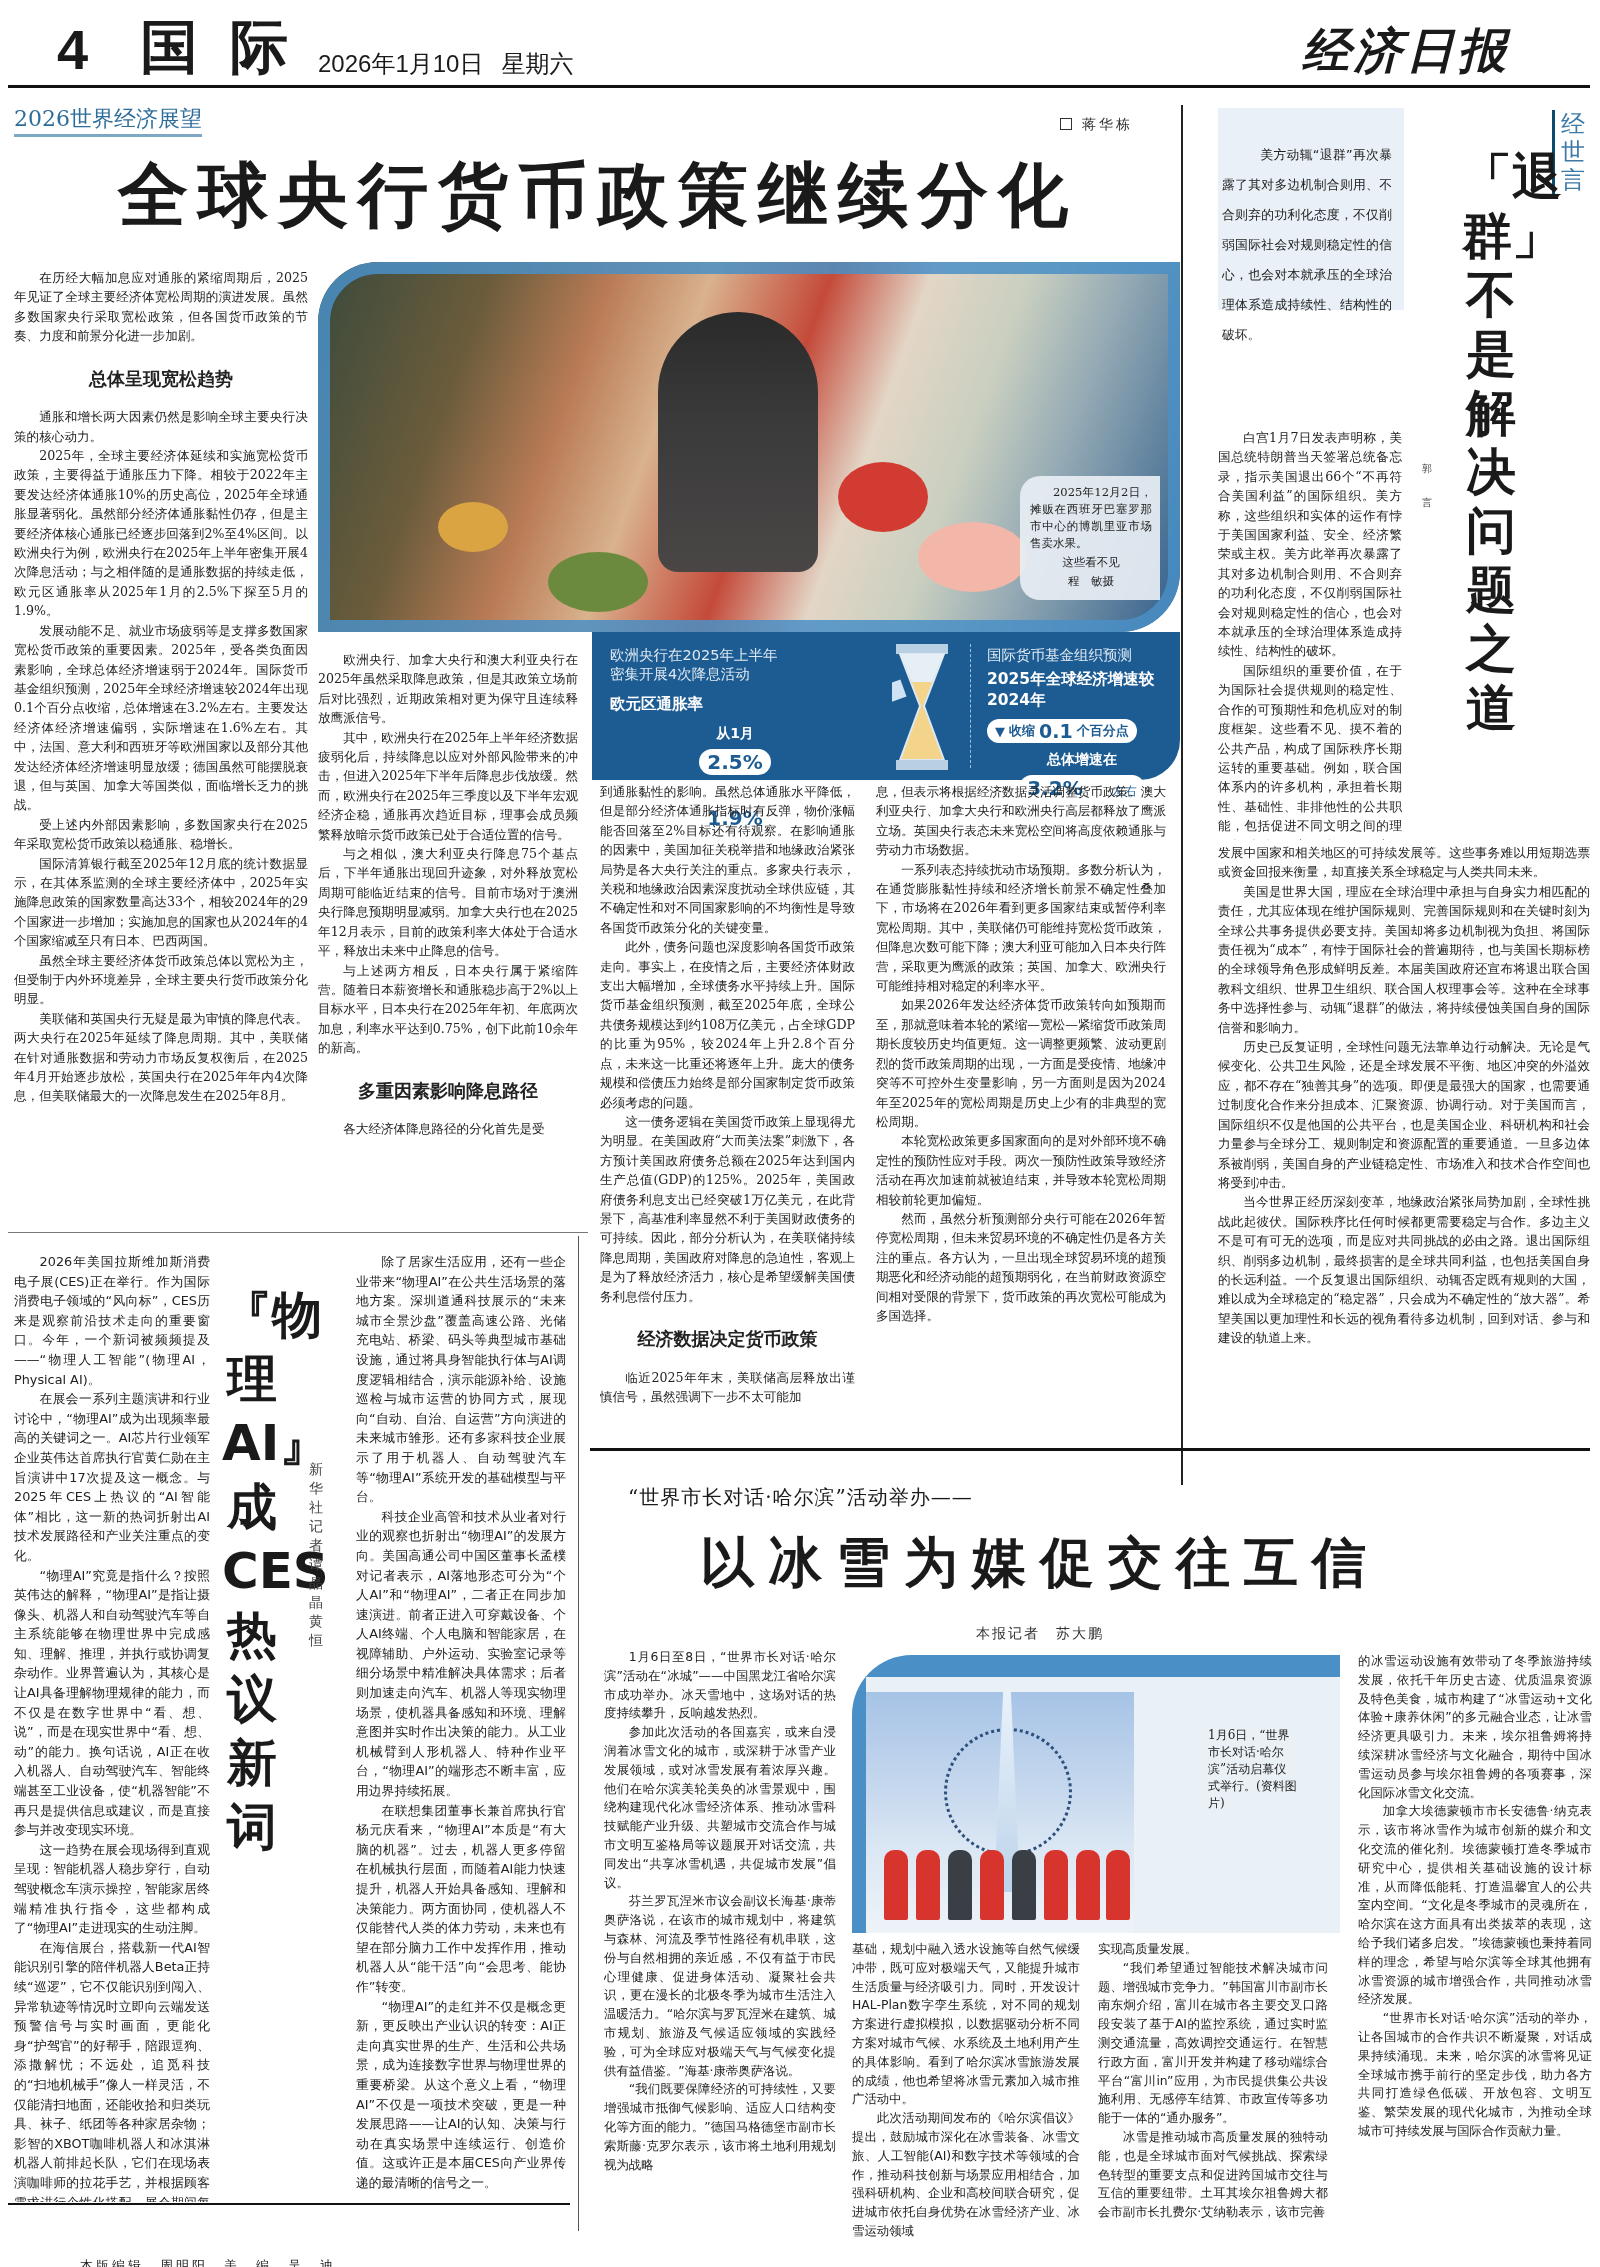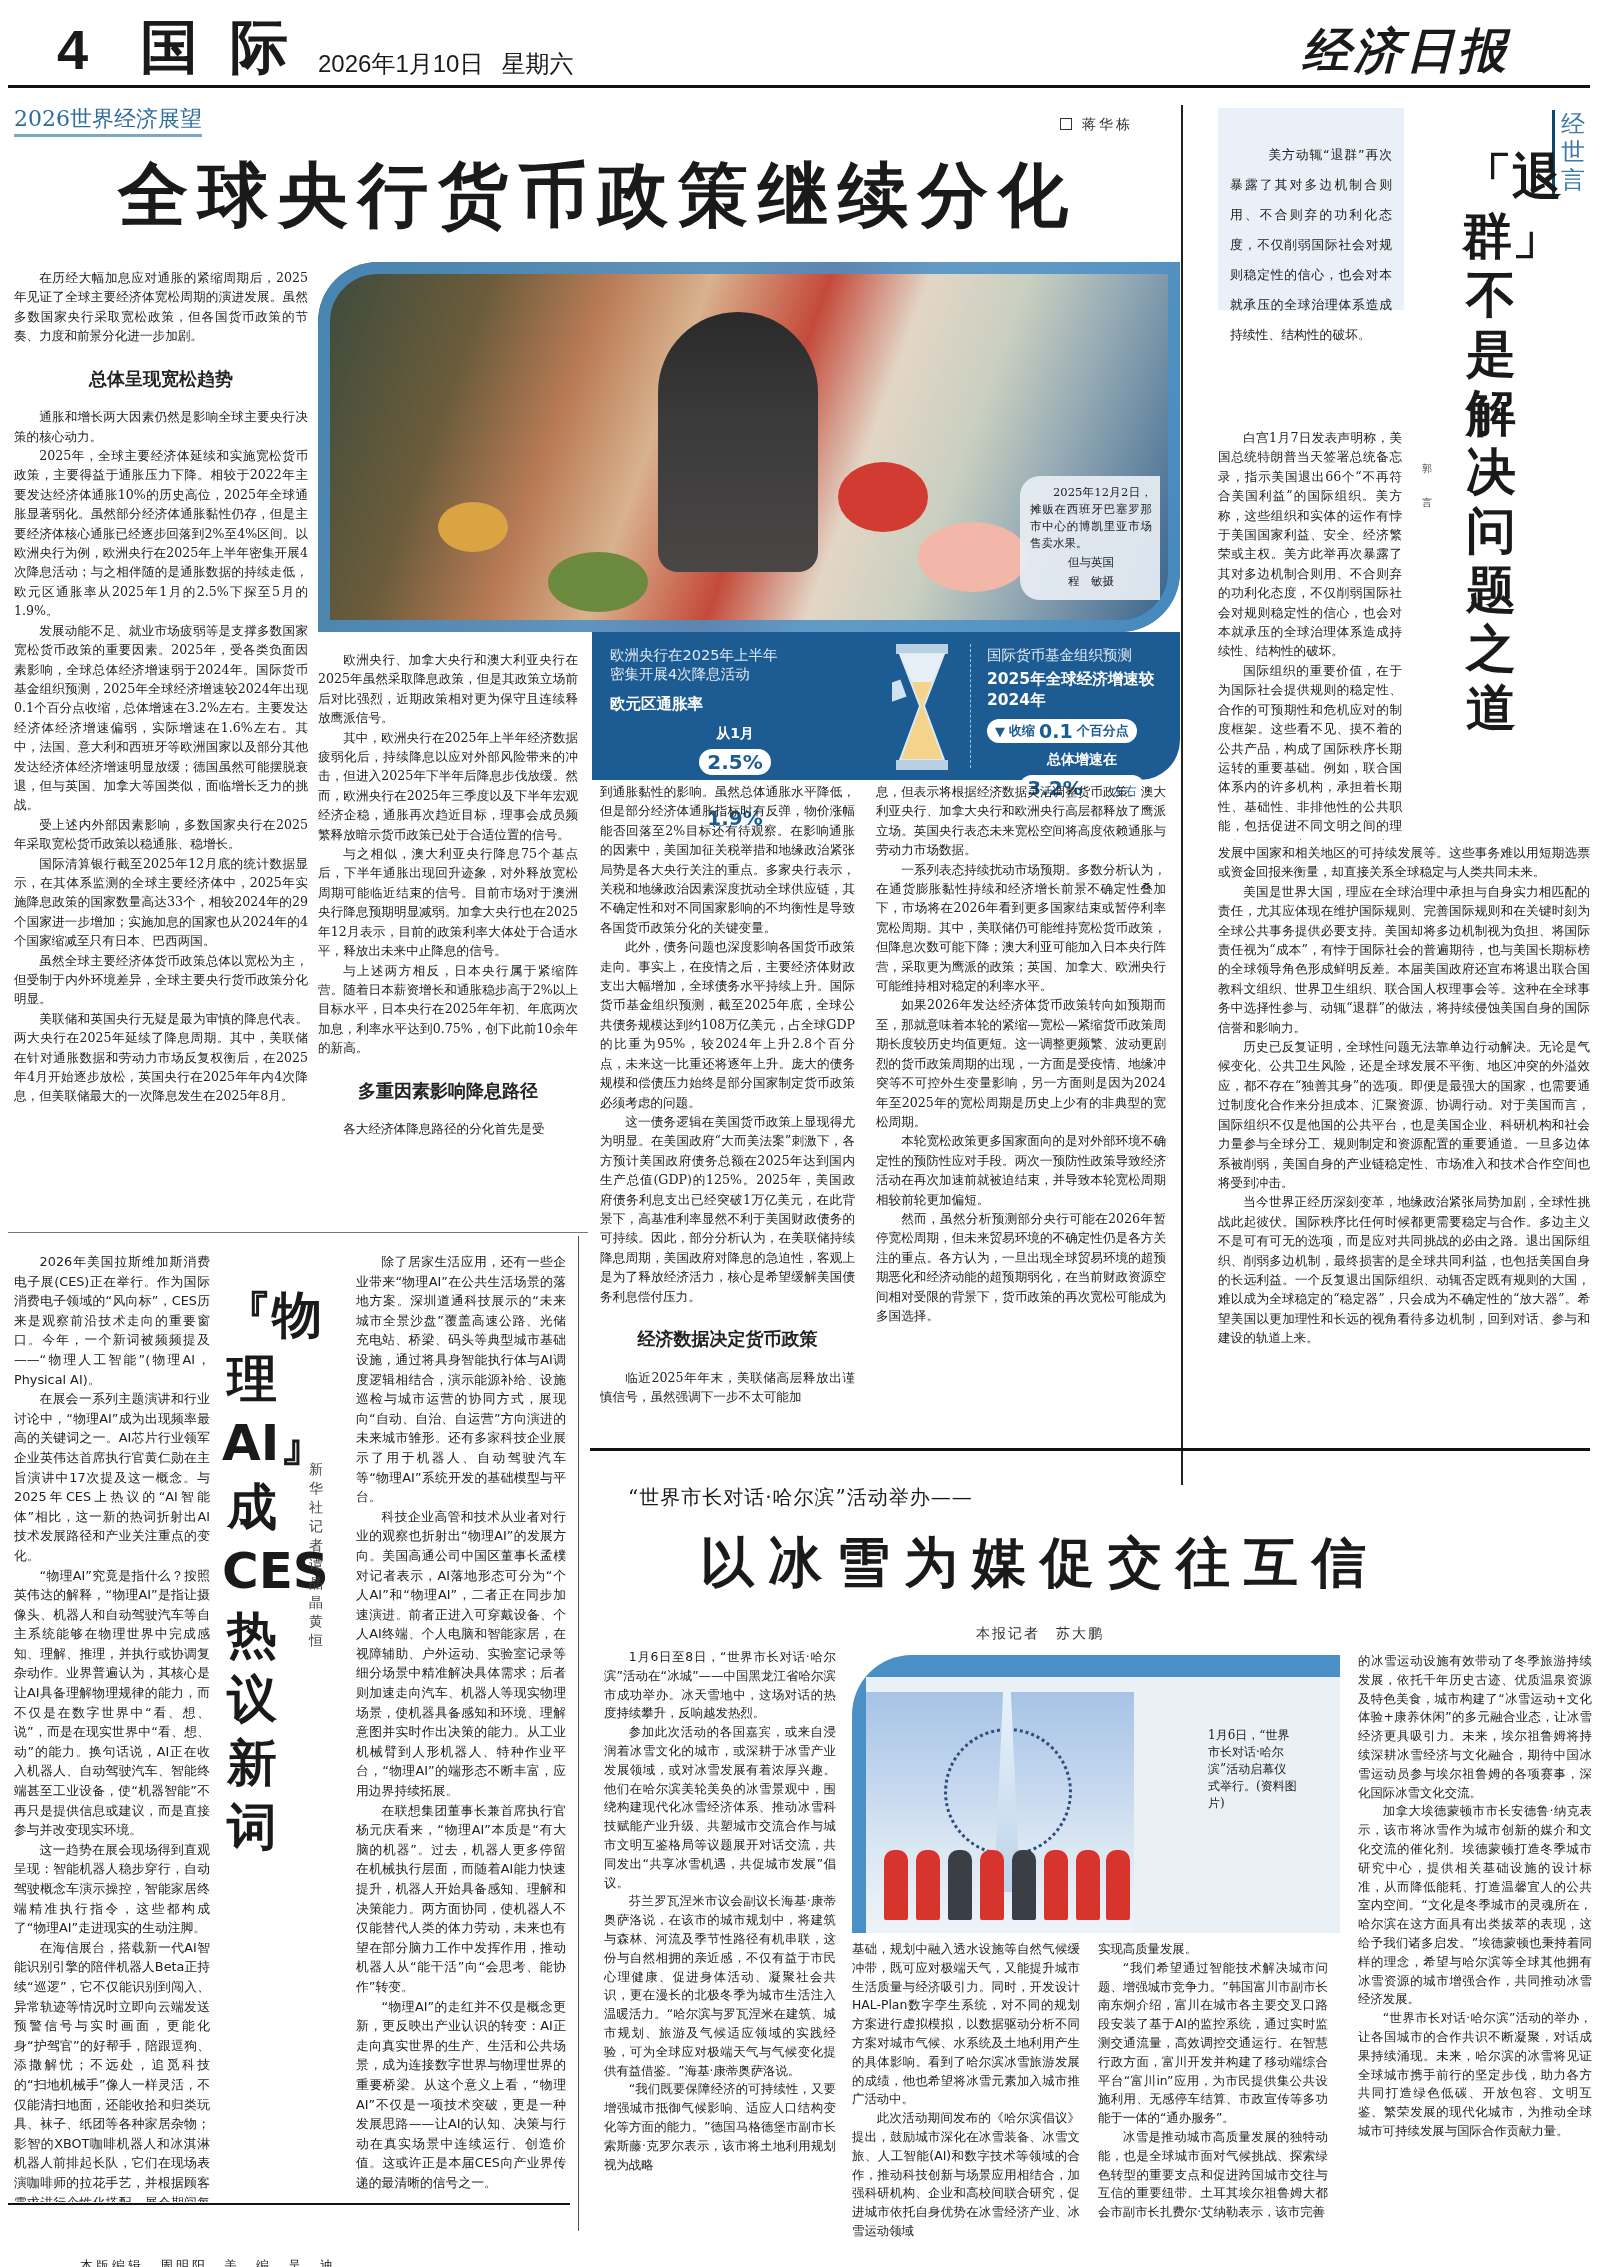--- a/index.html
+++ b/index.html
@@ -45,21 +45,21 @@
   .infographic .bold { font-weight: bold; font-size: 15.5px; margin-top: 10px; }
   .infographic .row { margin-top: 10px; font-size: 14px; font-weight: bold; display: flex; align-items: center; gap: 6px; flex-direction: column; }
   .pill { display: inline-block; background: #fff; color: #1d5c92; border-radius: 16px; padding: 1px 8px; font-size: 20px; font-weight: bold; }
   .pill small { font-size: 12px; font-weight: normal; padding-left: 30px; }
   .infographic .hourglass { position: absolute; left: 300px; top: 10px; width: 60px; height: 130px; }
   .infographic .divider { position: absolute; left: 378px; top: 12px; width: 0; height: 124px; border-left: 1px dashed #9dc0de; }
   .shrink-pill { display:inline-flex; align-items:center; gap:4px; background:#fff; color:#1d5c92; border-radius:14px; padding:1px 8px; font-size:13px; font-weight:bold; }
   .shrink-pill b { font-size: 19px; }
 
   
-  .quote-box { left: 1218px; top: 108px; width: 186px; height: 202px; background: #e9f0f7; padding: 32px 12px 0 12px; font: 12.8px/30px "DejaVu Sans", sans-serif; color: #222; text-align: justify; }
+  .quote-box { left: 1218px; top: 108px; width: 186px; height: 202px; background: #e9f0f7; padding: 32px 12px 0 4px; font: 12.8px/30px "DejaVu Sans", sans-serif; color: #222; text-align: justify; }
   .quote-box p:first-child { text-indent: 3em; }
   .column-tag { left: 1552px; top: 110px; width: 36px; border-left: 3px solid #0c4a6e; padding-left: 6px; font: 24px/28px "DejaVu Serif", serif; color: #3e7aa8; }
   .headline-2 { left: 1462px; top: 148px; width: 58px; font: bold 50px/59px "DejaVu Sans", sans-serif; text-align: center; }
   .author-2 { left: 1418px; top: 452px; width: 18px; font-size: 10px; line-height: 34px; color: #444; text-align: center; }
   .vcol-opinion { left: 1218px; top: 428px; width: 184px; }
   .vcol-opinion-wide { left: 1218px; top: 843px; width: 372px; }
 
   
   .hrule-mid { left: 8px; top: 1448px; width: 1582px; height: 3px; background: #111; }
   .hrule-mid-left { left: 8px; top: 1232px; width: 580px; height: 1px; background: #777; }
@@ -117,21 +117,21 @@
 <div class="abs photo-1">
   <div class="person"></div>
   <div class="fruit" style="left:120px;top:240px;width:70px;height:50px;background:#d9a441;"></div>
   <div class="fruit" style="left:520px;top:200px;width:90px;height:70px;background:#d23b31;"></div>
   <div class="fruit" style="left:600px;top:260px;width:110px;height:70px;background:#f2b7a8;"></div>
   <div class="fruit" style="left:230px;top:290px;width:100px;height:60px;background:#6c8a3e;"></div>
   <div class="frame"></div>
 </div>
 <div class="abs photo-caption-1">
   <div style="text-indent:2em">2025年12月2日，摊贩在西班牙巴塞罗那市中心的博凯里亚市场售卖水果。</div>
-  <div class="credit">但与英国</div>
+  <div class="credit">这些看不见</div>
   <div class="credit">程　敏摄</div>
 </div>
 
 <div class="abs col" style="left:318px; top:650px; width:260px; height:580px;">
   <p>欧洲央行、加拿大央行和澳大利亚央行在2025年虽然采取降息政策，但是其政策立场前后对比强烈，近期政策相对更为保守且连续释放鹰派信号。</p>
   <p>其中，欧洲央行在2025年上半年经济数据疲弱化后，持续降息以应对外部风险带来的冲击，但进入2025年下半年后降息步伐放缓。然而，欧洲央行在2025年三季度以及下半年宏观经济企稳，通胀再次趋近目标，理事会成员频繁释放暗示货币政策已处于合适位置的信号。</p>
   <p>与之相似，澳大利亚央行降息75个基点后，下半年通胀出现回升迹象，对外释放宽松周期可能临近结束的信号。目前市场对于澳洲央行降息预期明显减弱。加拿大央行也在2025年12月表示，目前的政策利率大体处于合适水平，释放出未来中止降息的信号。</p>
   <p>与上述两方相反，日本央行属于紧缩阵营。随着日本薪资增长和通胀稳步高于2%以上目标水平，日本央行在2025年年初、年底两次加息，利率水平达到0.75%，创下此前10余年的新高。</p>
   <h3>多重因素影响降息路径</h3>
   <p>各大经济体降息路径的分化首先是受</p>

